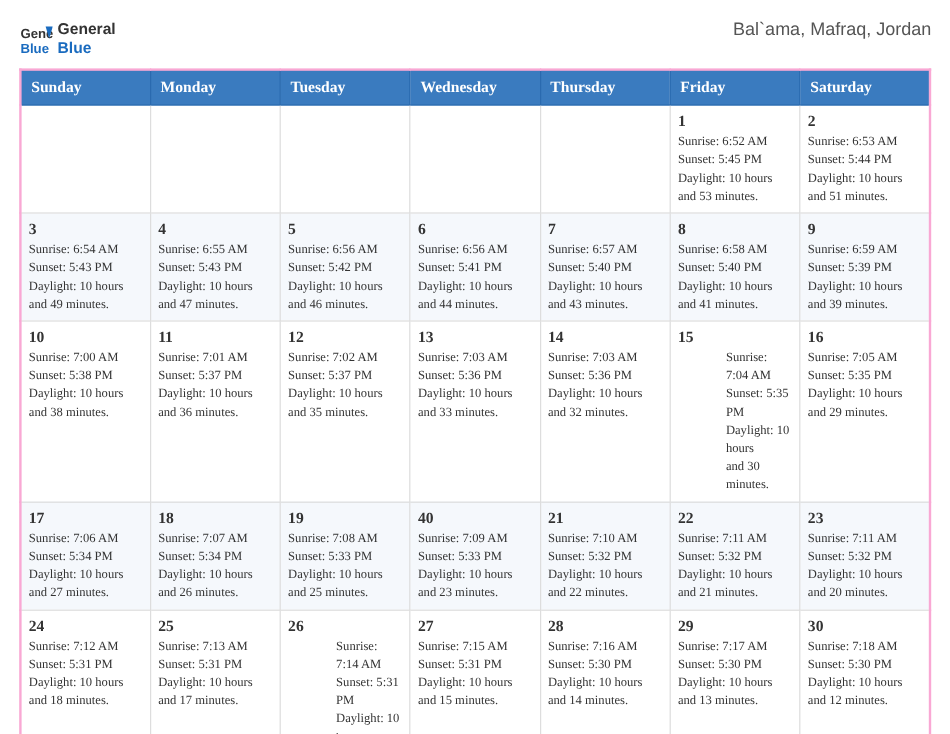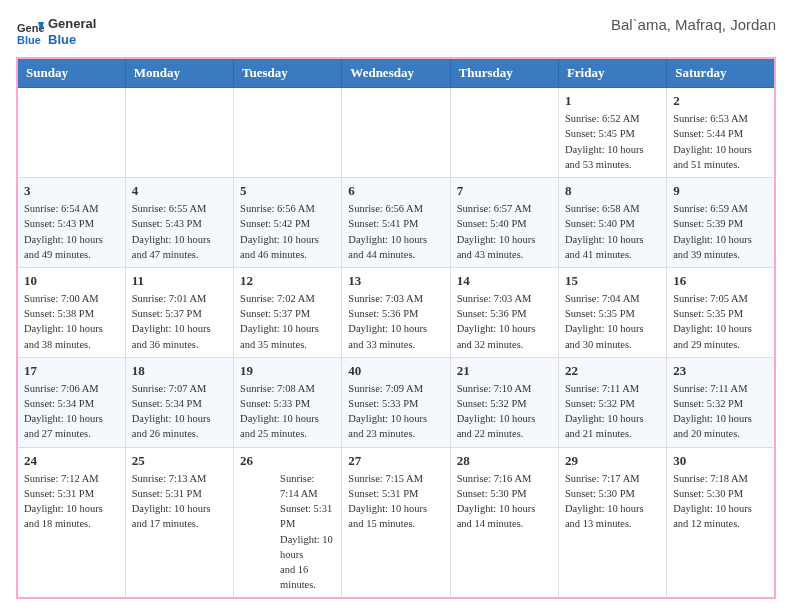--- a/index.html
+++ b/index.html
@@ -220,21 +220,21 @@
         </td>
         <td>
           <span class="day-number">14</span>
           <div class="day-info" style="white-space: pre-line;">Sunrise: 7:03 AM
 Sunset: 5:36 PM
 Daylight: 10 hours
 and 32 minutes.</div>
         </td>
         <td>
           <span class="day-number">15</span>
-          <div class="day-info" style="white-space: pre-line;">Sunrise: 7:04 AM
+          <div class="day-info" style="white-space: pre-line; margin-left: 40px;">Sunrise: 7:04 AM
 Sunset: 5:35 PM
 Daylight: 10 hours
 and 30 minutes.</div>
         </td>
         <td>
           <span class="day-number">16</span>
           <div class="day-info" style="white-space: pre-line;">Sunrise: 7:05 AM
 Sunset: 5:35 PM
 Daylight: 10 hours
 and 29 minutes.</div>

